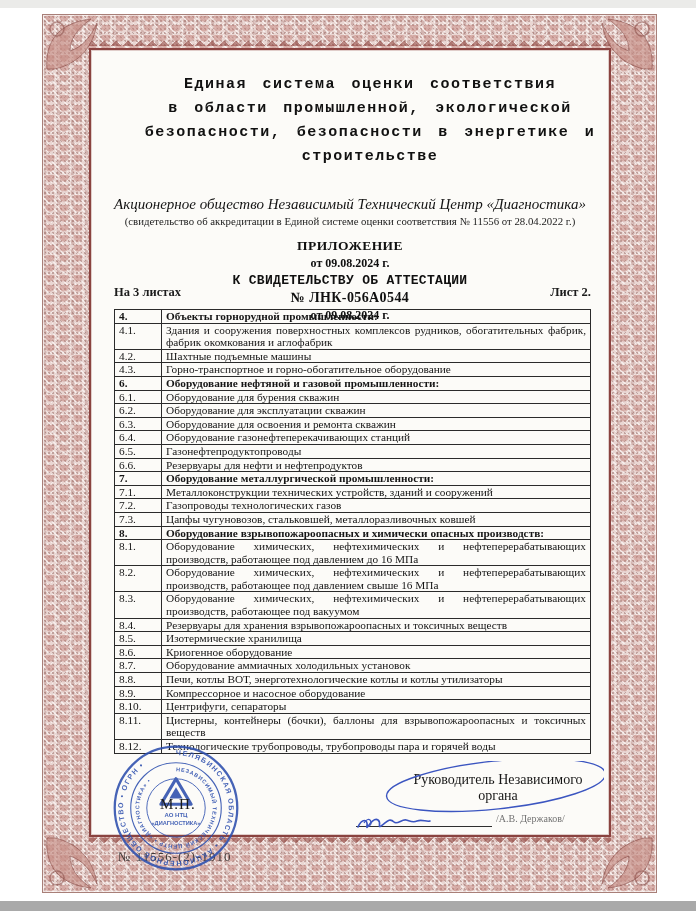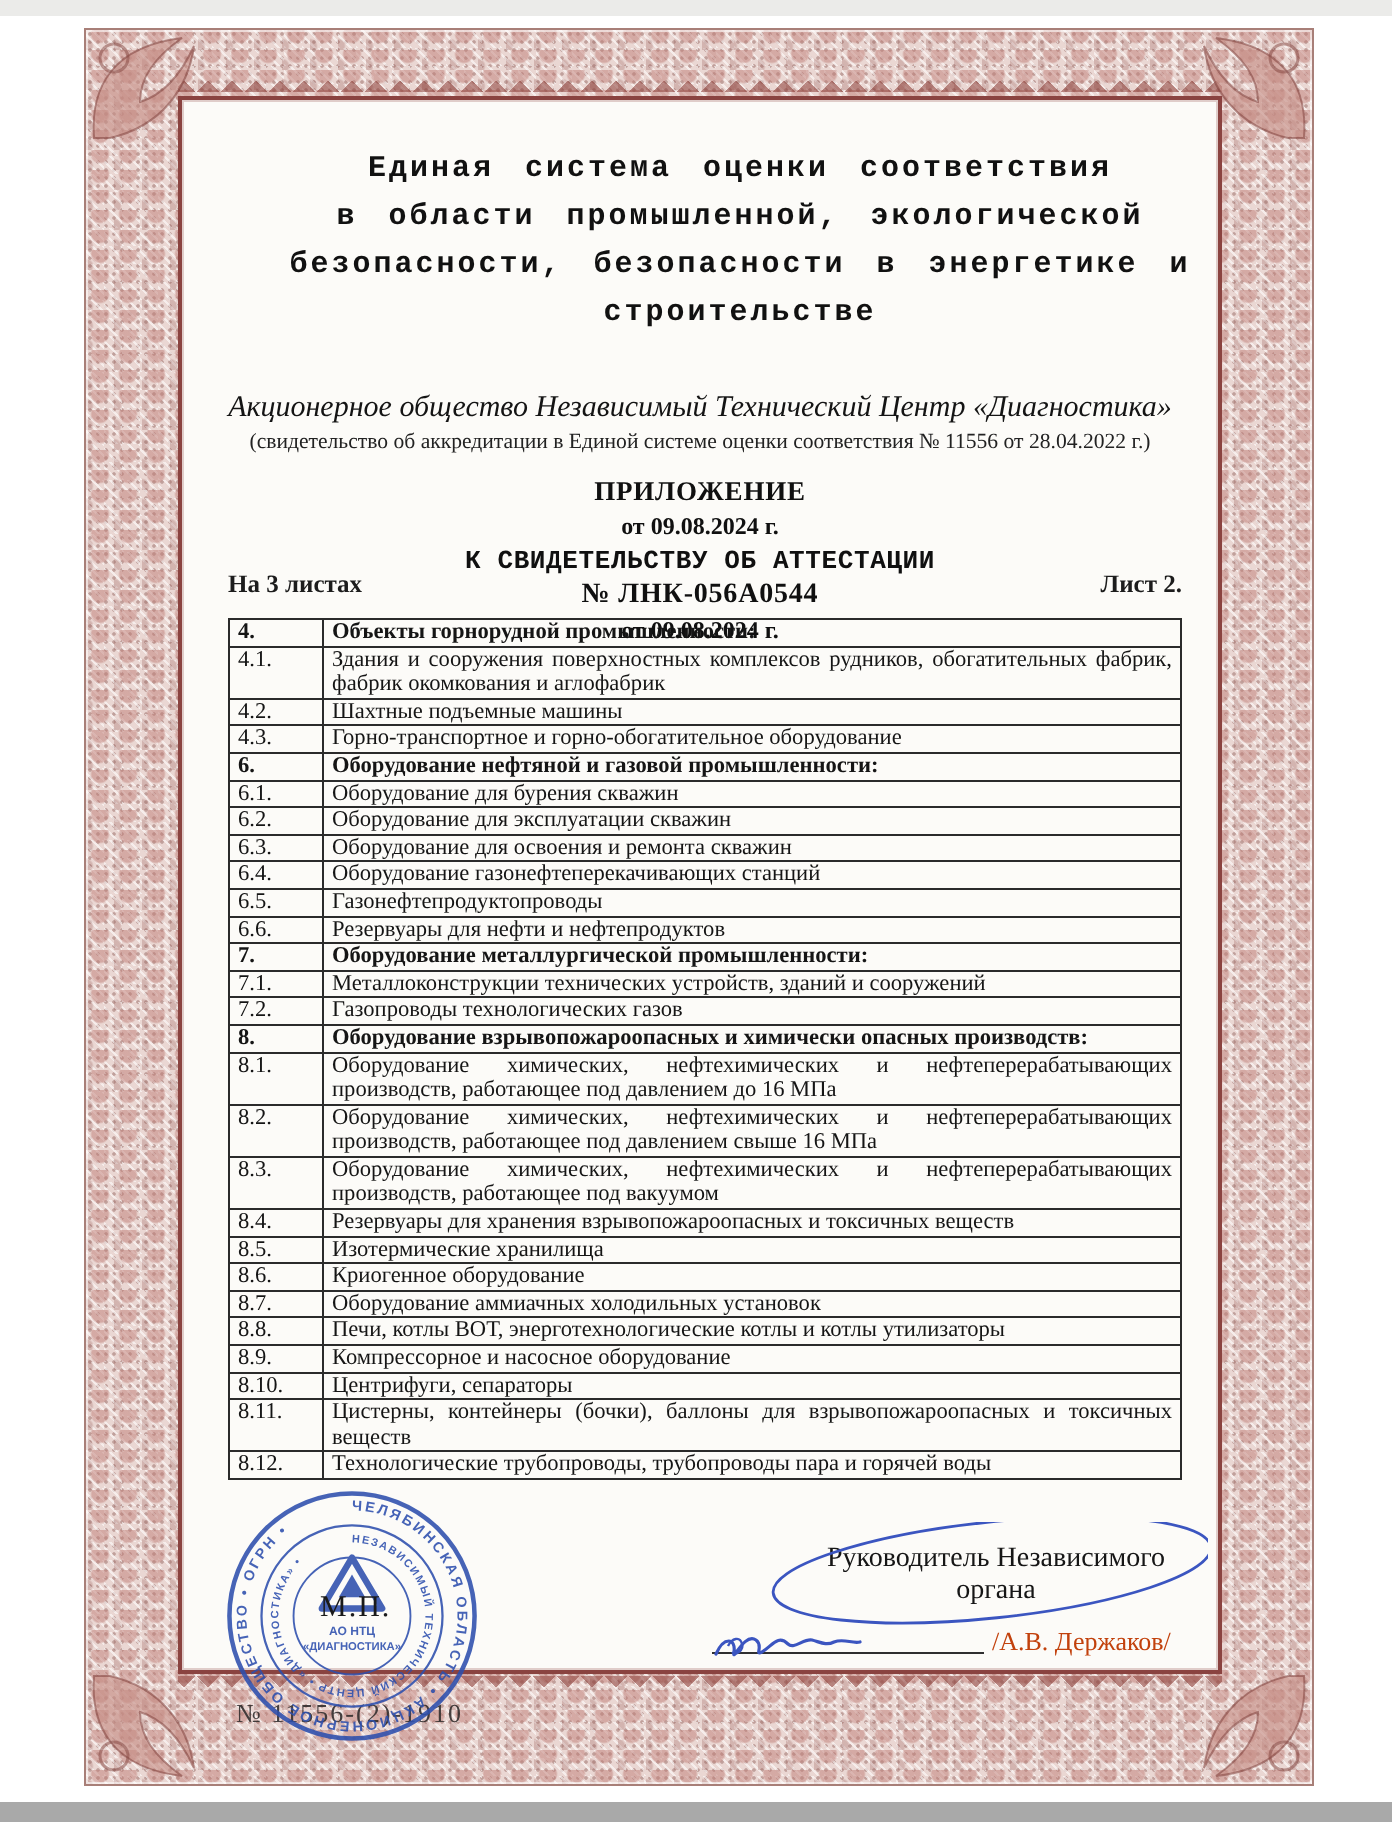--- a/index.html
+++ b/index.html
@@ -91,21 +91,21 @@
   td.c-txt{text-align:justify;}
   td.b{font-weight:bold;text-align:left;}
 
   
   .sig-role{
     position:absolute;left:310px;top:725px;width:200px;
     font-size:14px;text-align:center;color:#161616;z-index:3;
   }
   .sig-svg{position:absolute;left:246px;top:714px;width:270px;height:90px;z-index:4;pointer-events:none;}
   .sig-line{position:absolute;left:268px;top:779px;width:136px;border-bottom:1.2px solid #2f2f2f;z-index:2;}
-  .sig-name{position:absolute;left:408px;top:766px;font-size:13px;color:#c2410c;z-index:3;}
+  .sig-name{position:absolute;left:408px;top:766px;font-size:10px;color:#737373;z-index:3;}
 
   
   .stamp{position:absolute;left:110px;top:742px;width:132px;height:132px;z-index:5;opacity:0.88;}
   .mp-label{
     position:absolute;left:160px;top:796px;z-index:6;
     font-size:15px;color:#1a1a1a;letter-spacing:1px;font-family:"Liberation Serif",serif;
   }
 
   .doc-number{
     position:absolute;left:118px;top:849px;z-index:3;
@@ -222,20 +222,24 @@
             <td class="c-num b">7.</td>
             <td class="c-txt b">Оборудование металлургической промышленности:</td>
           </tr>
           <tr>
             <td class="c-num">7.1.</td>
             <td class="c-txt">Металлоконструкции технических устройств, зданий и сооружений</td>
           </tr>
           <tr>
             <td class="c-num">7.2.</td>
             <td class="c-txt">Газопроводы технологических газов</td>
+          </tr>
+          <tr>
+            <td class="c-num">7.3.</td>
+            <td class="c-txt">Цапфы чугуновозов, стальковшей, металлоразливочных ковшей</td>
           </tr>
           <tr>
             <td class="c-num b">8.</td>
             <td class="c-txt b">Оборудование взрывопожароопасных и химически опасных производств:</td>
           </tr>
           <tr>
             <td class="c-num">8.1.</td>
             <td class="c-txt">Оборудование химических, нефтехимических и нефтеперерабатывающих производств, работающее под давлением до 16 МПа</td>
           </tr>
           <tr>

